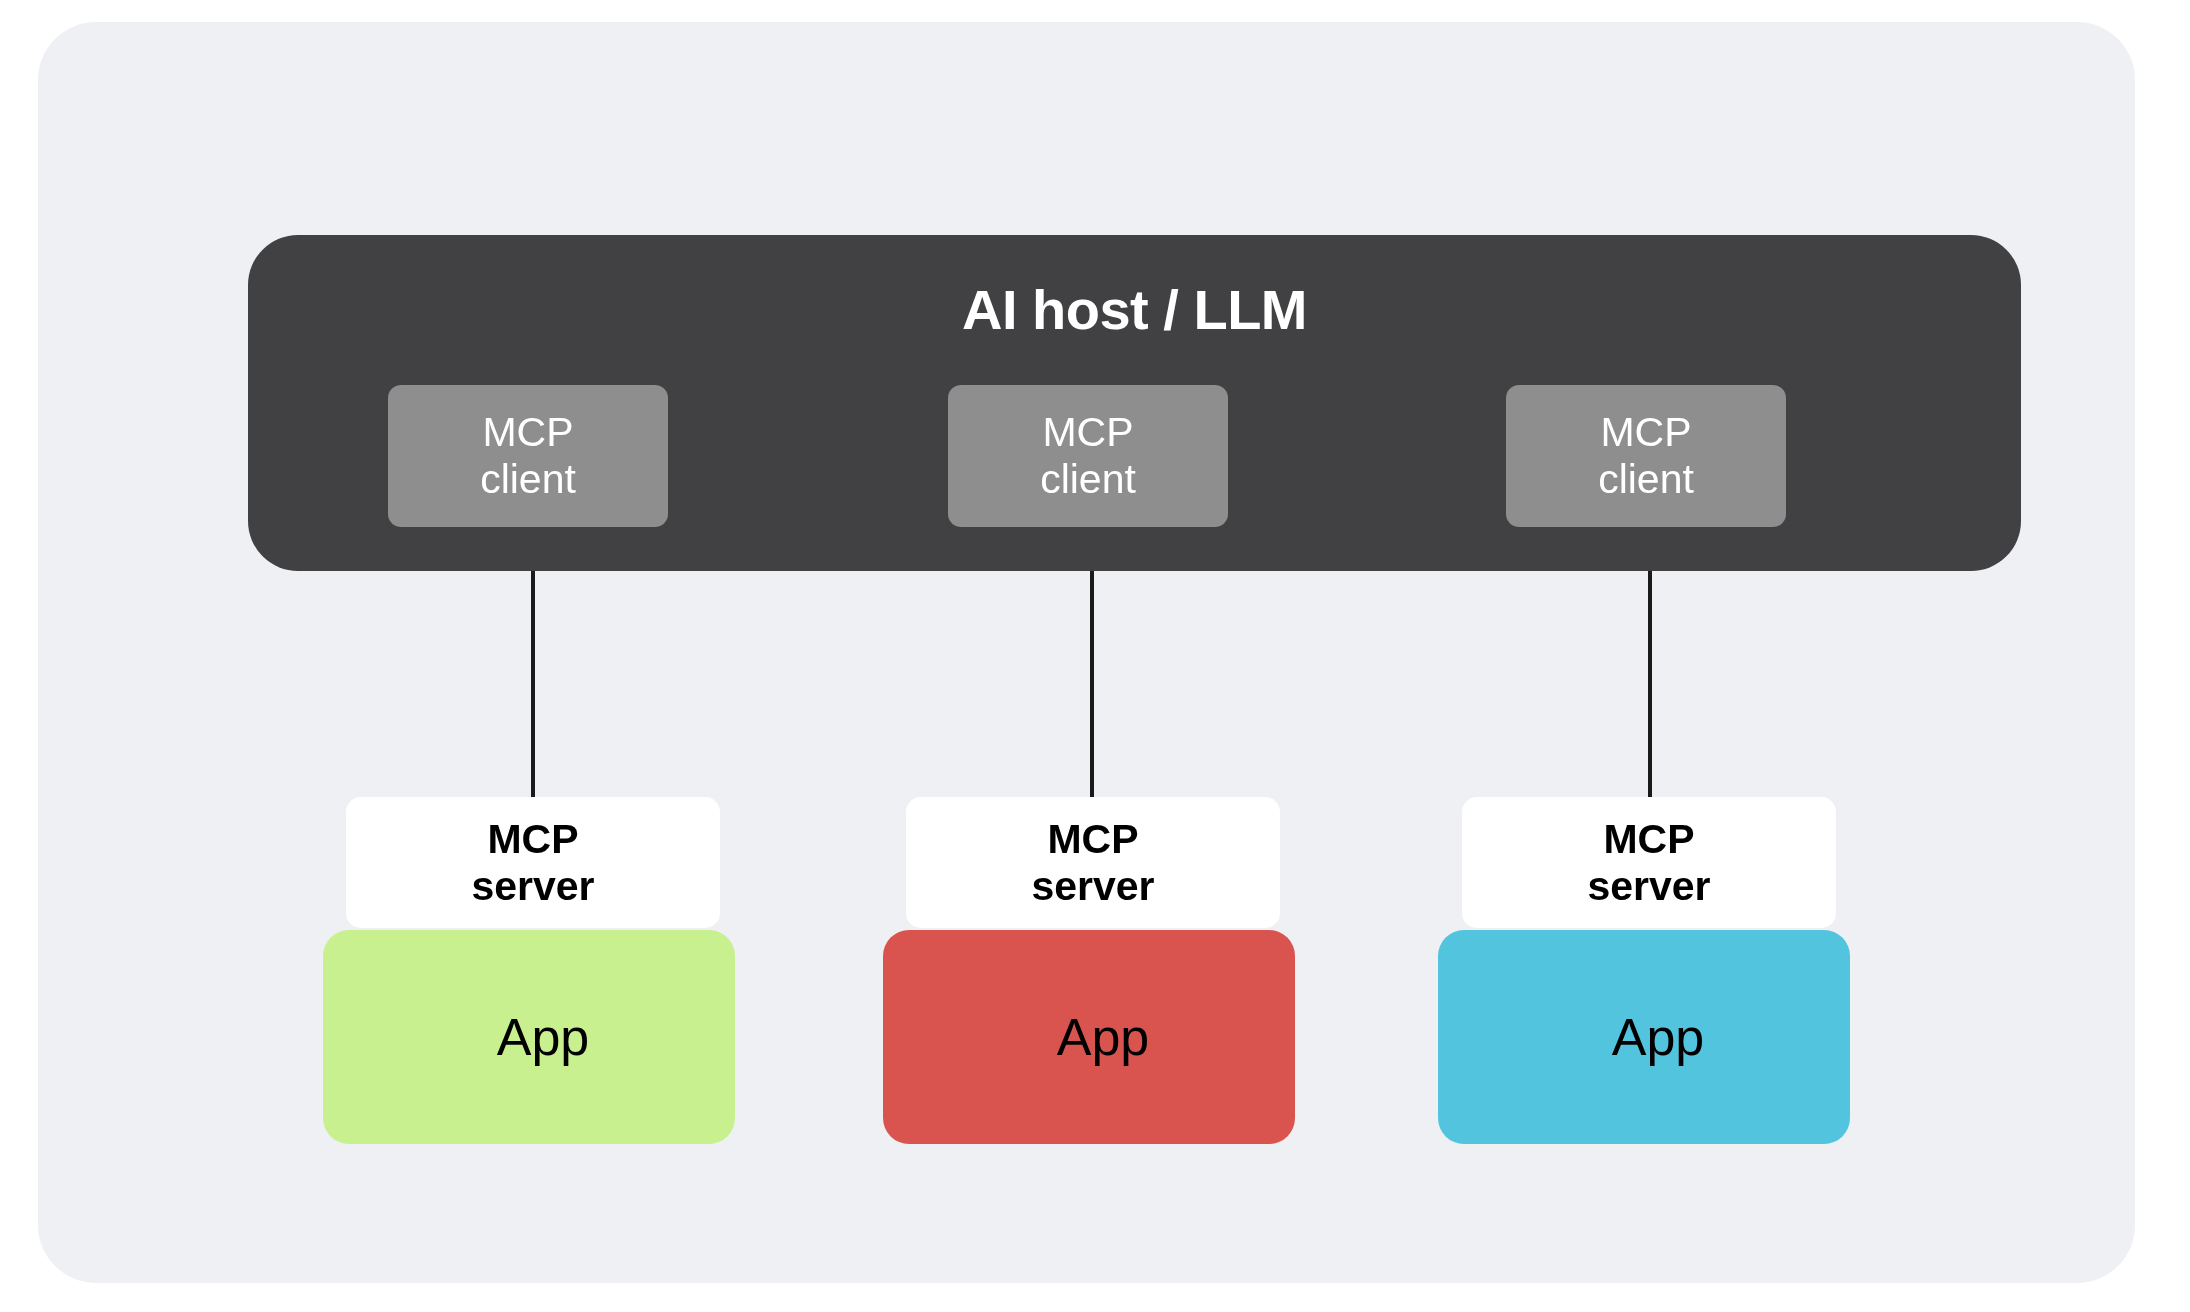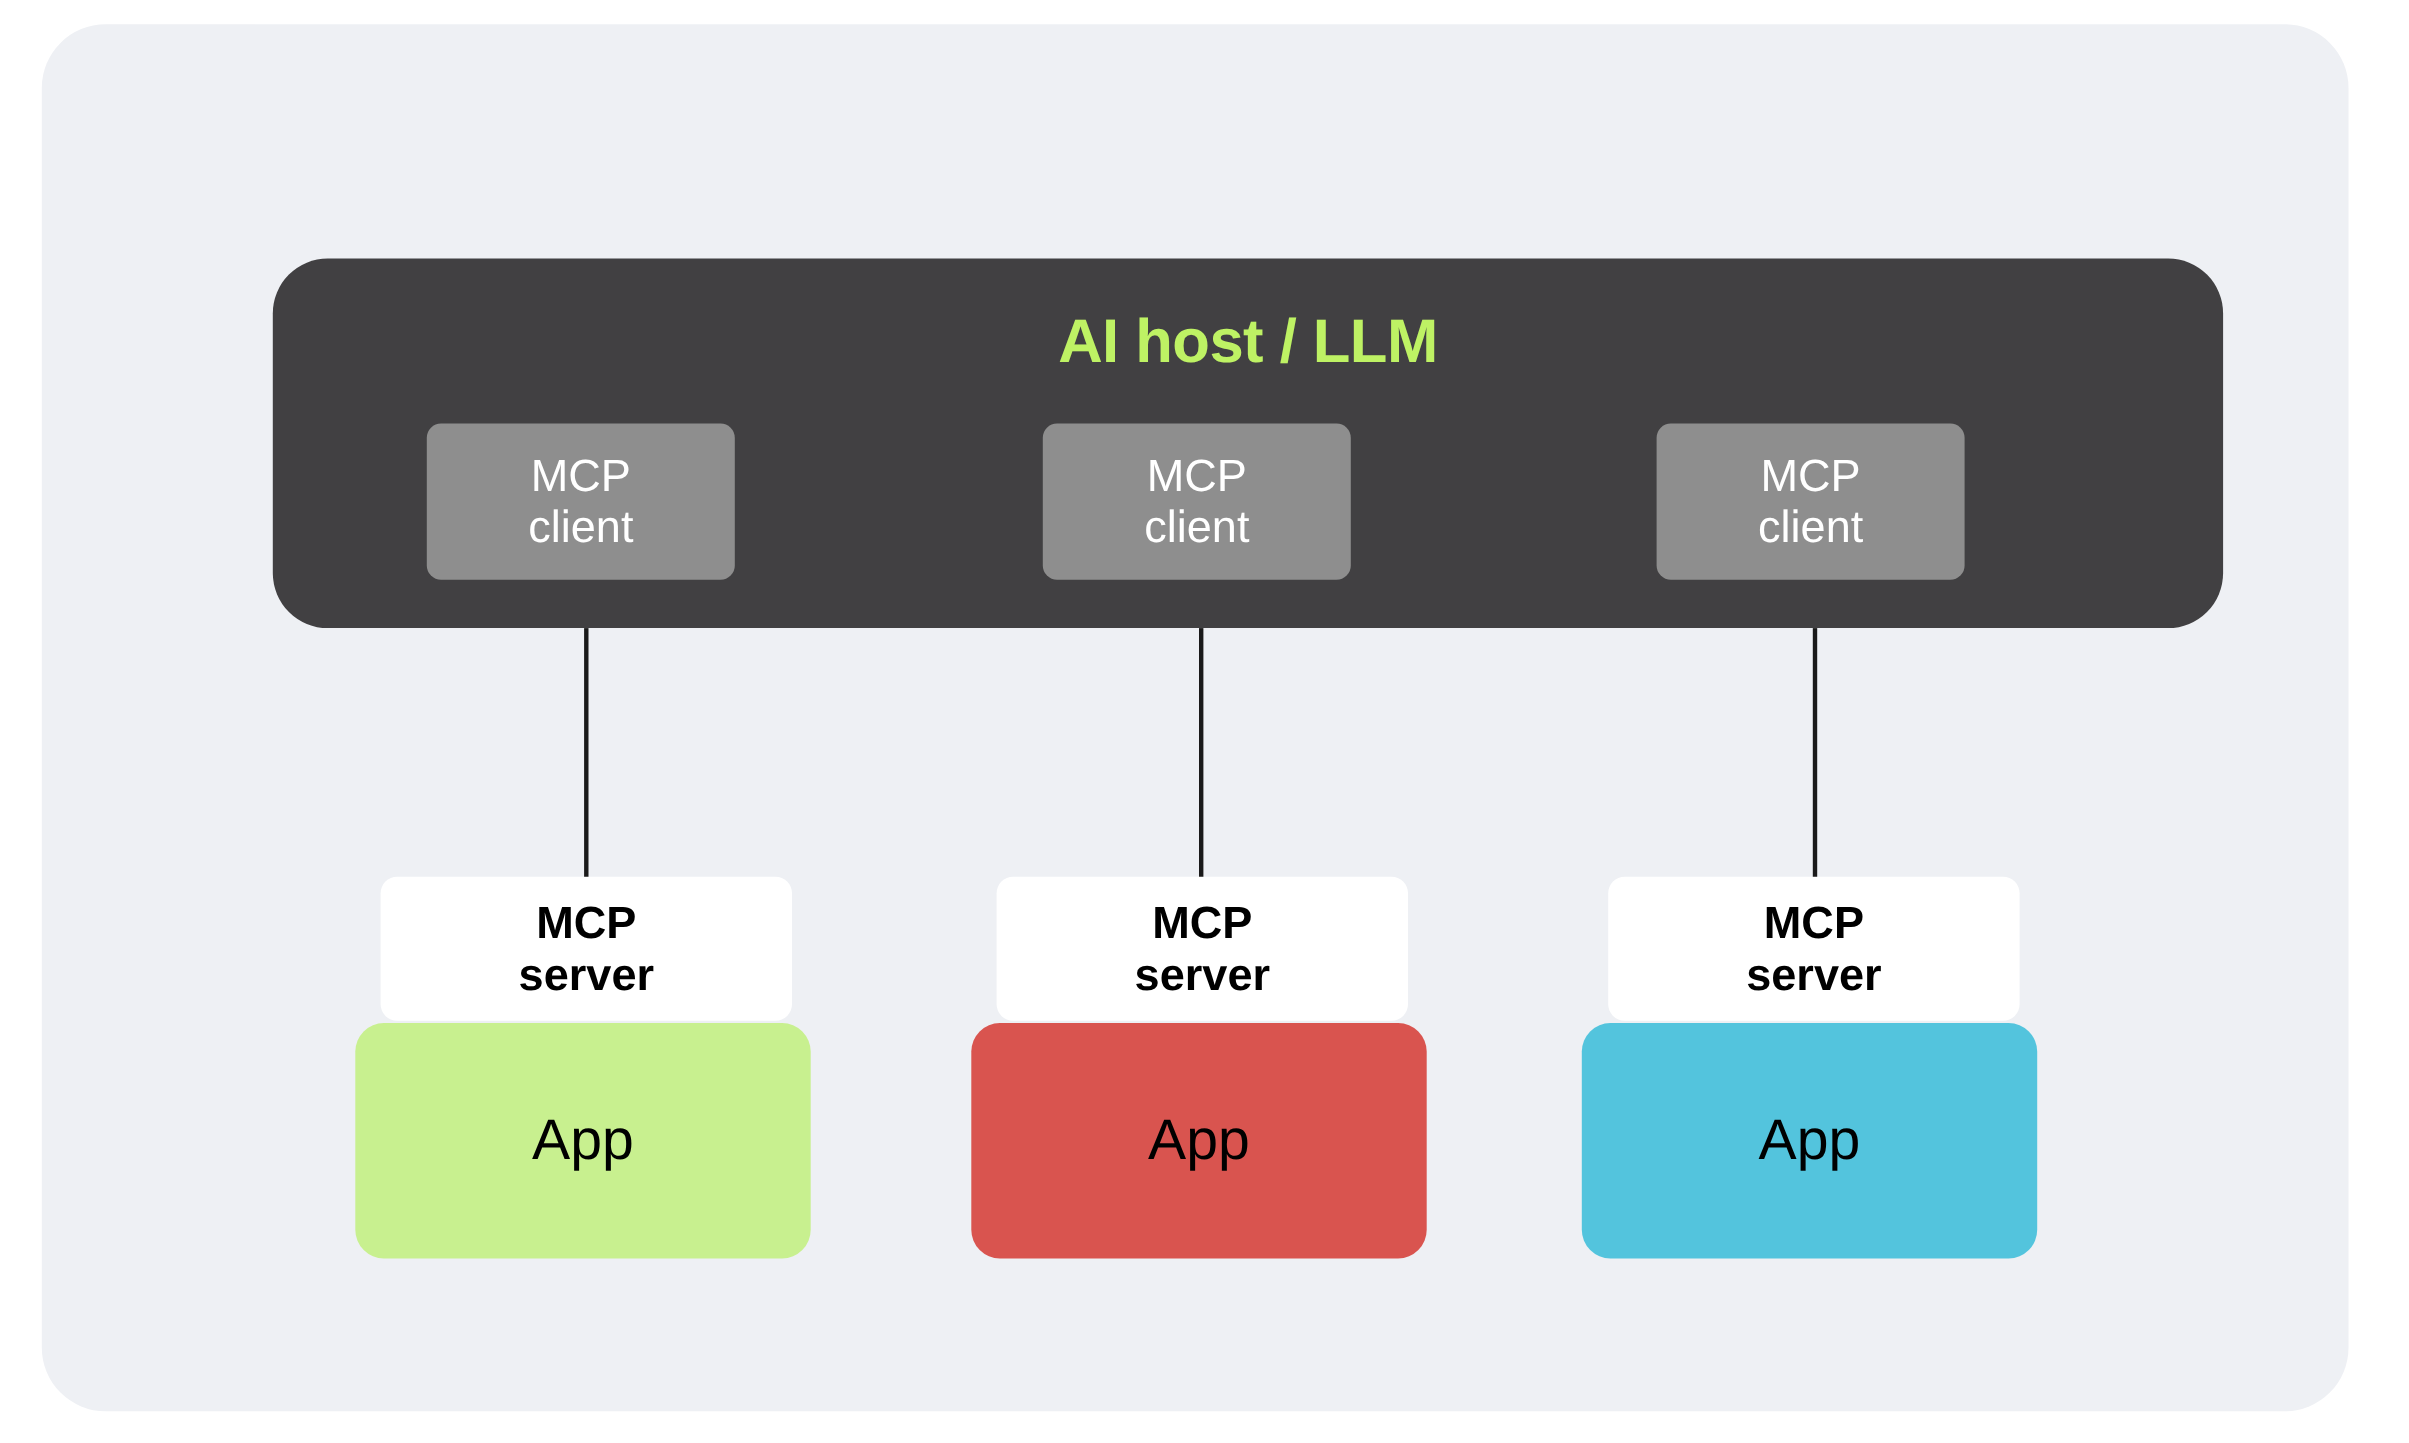--- a/index.html
+++ b/index.html
@@ -115,47 +115,48 @@
     white-space: pre-line;
   }
   .server-c1 { left: 308px; }
   .server-c2 { left: 868px; }
   .server-c3 { left: 1424px; }
 
   
   .app-card {
     position: absolute;
     top: 908px;
-    width: 414px;
+    width: 384px;
     height: 214px;
     border-radius: 26px;
     display: flex;
     align-items: center;
     justify-content: center;
+    padding-left: 28px;
   }
   .app-card .label {
     color: #000000;
     font-size: 52px;
     font-weight: normal;
     line-height: 1;
     text-align: center;
   }
   .app-c1 { left: 285px; }
   .app-c2 { left: 845px; }
   .app-c3 { left: 1400px; }
 </style>
 </head>
 <body>
 
 <div id="canvas">
 
   <div class="outer-panel" style="background: rgb(238, 240, 244);">
 
     <div class="host-panel" style="background: rgb(65, 64, 66);">
-      <div class="host-title" style="color: #bef264;">AI host / LLM</div>
+      <div class="host-title" style="color: #ffffff;">AI host / LLM</div>
 
     </div>
 
     <div class="mcp-client client-c1" style="background: rgb(142, 142, 142);">
       <span class="label" style="color: rgb(255, 255, 255);">MCP
 client</span>
     </div>
     <div class="mcp-client client-c2" style="background: rgb(142, 142, 142);">
       <span class="label" style="color: rgb(255, 255, 255);">MCP
 client</span>

